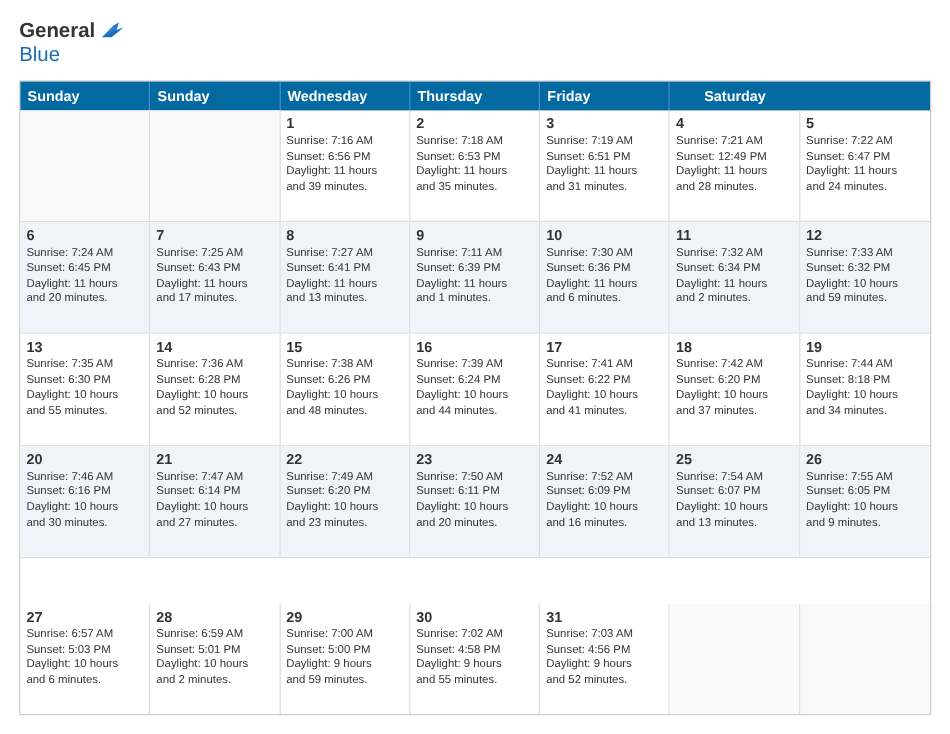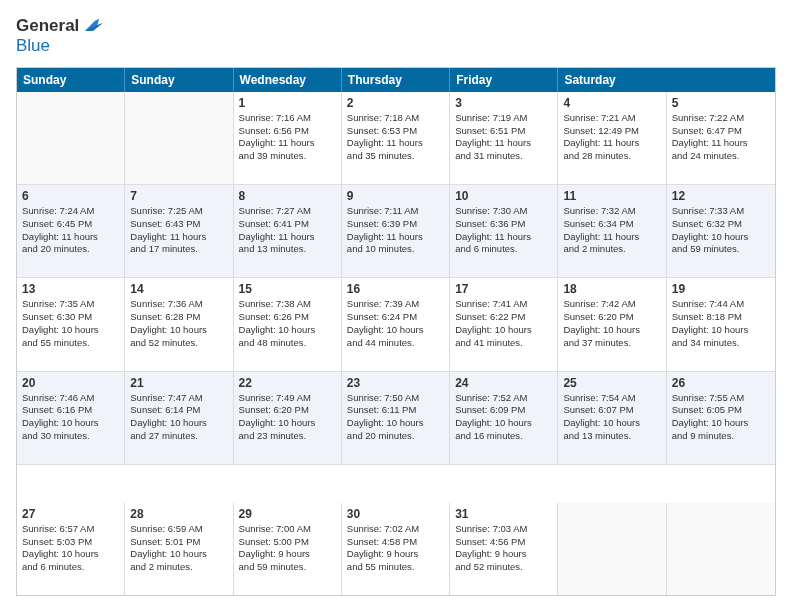--- a/index.html
+++ b/index.html
@@ -53,20 +53,21 @@
     }
     .cal-header-cell {
       color: #fff;
       font-size: 12px;
       font-weight: bold;
       padding: 5px 6px;
       border-right: 1px solid #4a8dd5;
     }
     .cal-header-cell:last-child {
       border-right: none;
+      text-align: center;
     }
     .cal-body {
       flex: 1;
       display: flex;
       flex-direction: column;
     }
     .cal-row {
       display: grid;
       grid-template-columns: repeat(7, 1fr);
       flex: 1;
@@ -196,21 +197,21 @@
             <span class="cell-line">Sunrise: 7:27 AM</span>
             <span class="cell-line">Sunset: 6:41 PM</span>
             <span class="cell-line">Daylight: 11 hours</span>
             <span class="cell-line">and 13 minutes.</span>
           </div>
           <div class="cal-cell alt-row">
             <span class="day-num">9</span>
             <span class="cell-line">Sunrise: 7:11 AM</span>
             <span class="cell-line">Sunset: 6:39 PM</span>
             <span class="cell-line">Daylight: 11 hours</span>
-            <span class="cell-line">and 10 minutes.</span>
+            <span class="cell-line">and 1 minutes.</span>
           </div>
           <div class="cal-cell alt-row">
             <span class="day-num">10</span>
             <span class="cell-line">Sunrise: 7:30 AM</span>
             <span class="cell-line">Sunset: 6:36 PM</span>
             <span class="cell-line">Daylight: 11 hours</span>
             <span class="cell-line">and 6 minutes.</span>
           </div>
           <div class="cal-cell alt-row">
             <span class="day-num">11</span>

